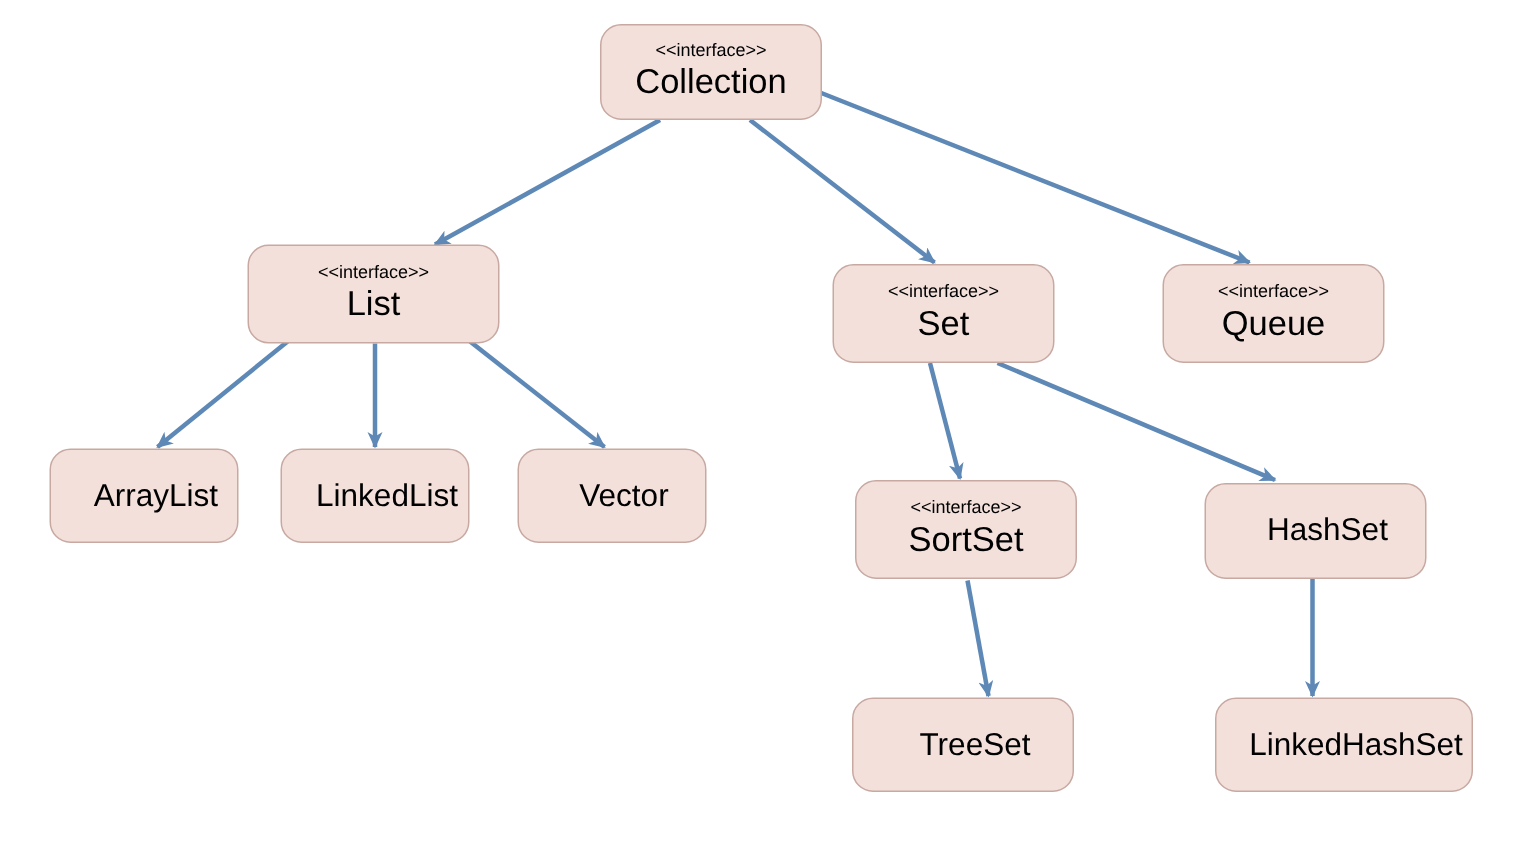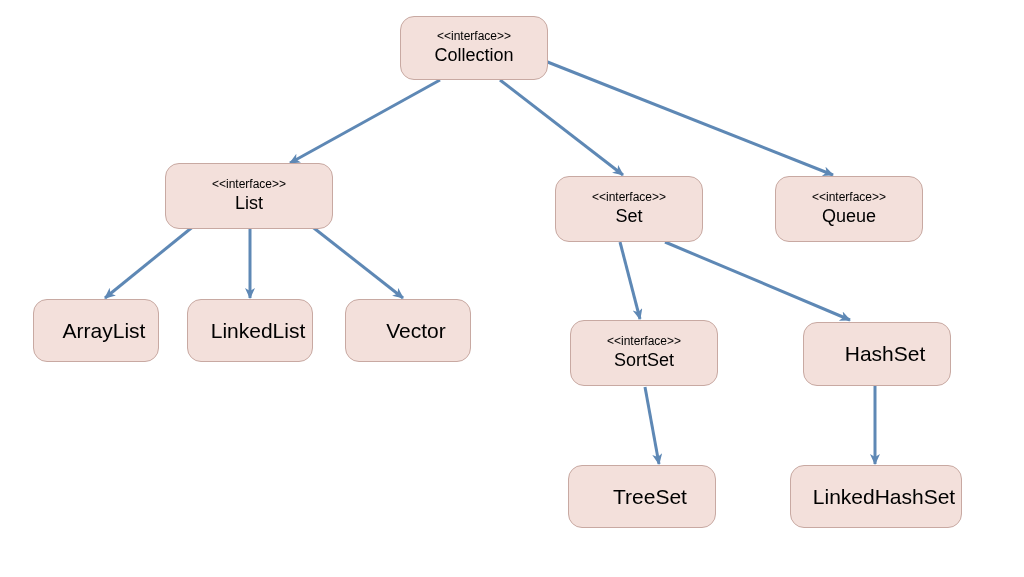--- a/index.html
+++ b/index.html
@@ -22,21 +22,21 @@
       justify-content: center;
       box-sizing: border-box;
       padding: 6px 10px;
     }
     .stereotype {
       font-size: 12px;
       color: #000;
       line-height: 1.2;
     }
     .name {
-      font-size: 18px;
+      font-size: 23px;
       color: #000;
       line-height: 1.3;
     }
     .single .name {
       font-size: 21px;
       margin-left: 16px;
     }
     svg {
       position: absolute;
       top: 0;
@@ -116,15 +116,15 @@
 </div>
 
 <div class="node single" style="left:803px; top:322px; width:148px; height:64px;">
   <div class="name">HashSet</div>
 </div>
 
 <div class="node single" style="left:568px; top:465px; width:148px; height:63px;">
   <div class="name">TreeSet</div>
 </div>
 
-<div class="node single" style="left:790px; top:465px; width:172px; height:63px;">
+<div class="node single" style="left:810px; top:465px; width:172px; height:63px;">
   <div class="name">LinkedHashSet</div>
 </div>
 
 </body></html>

